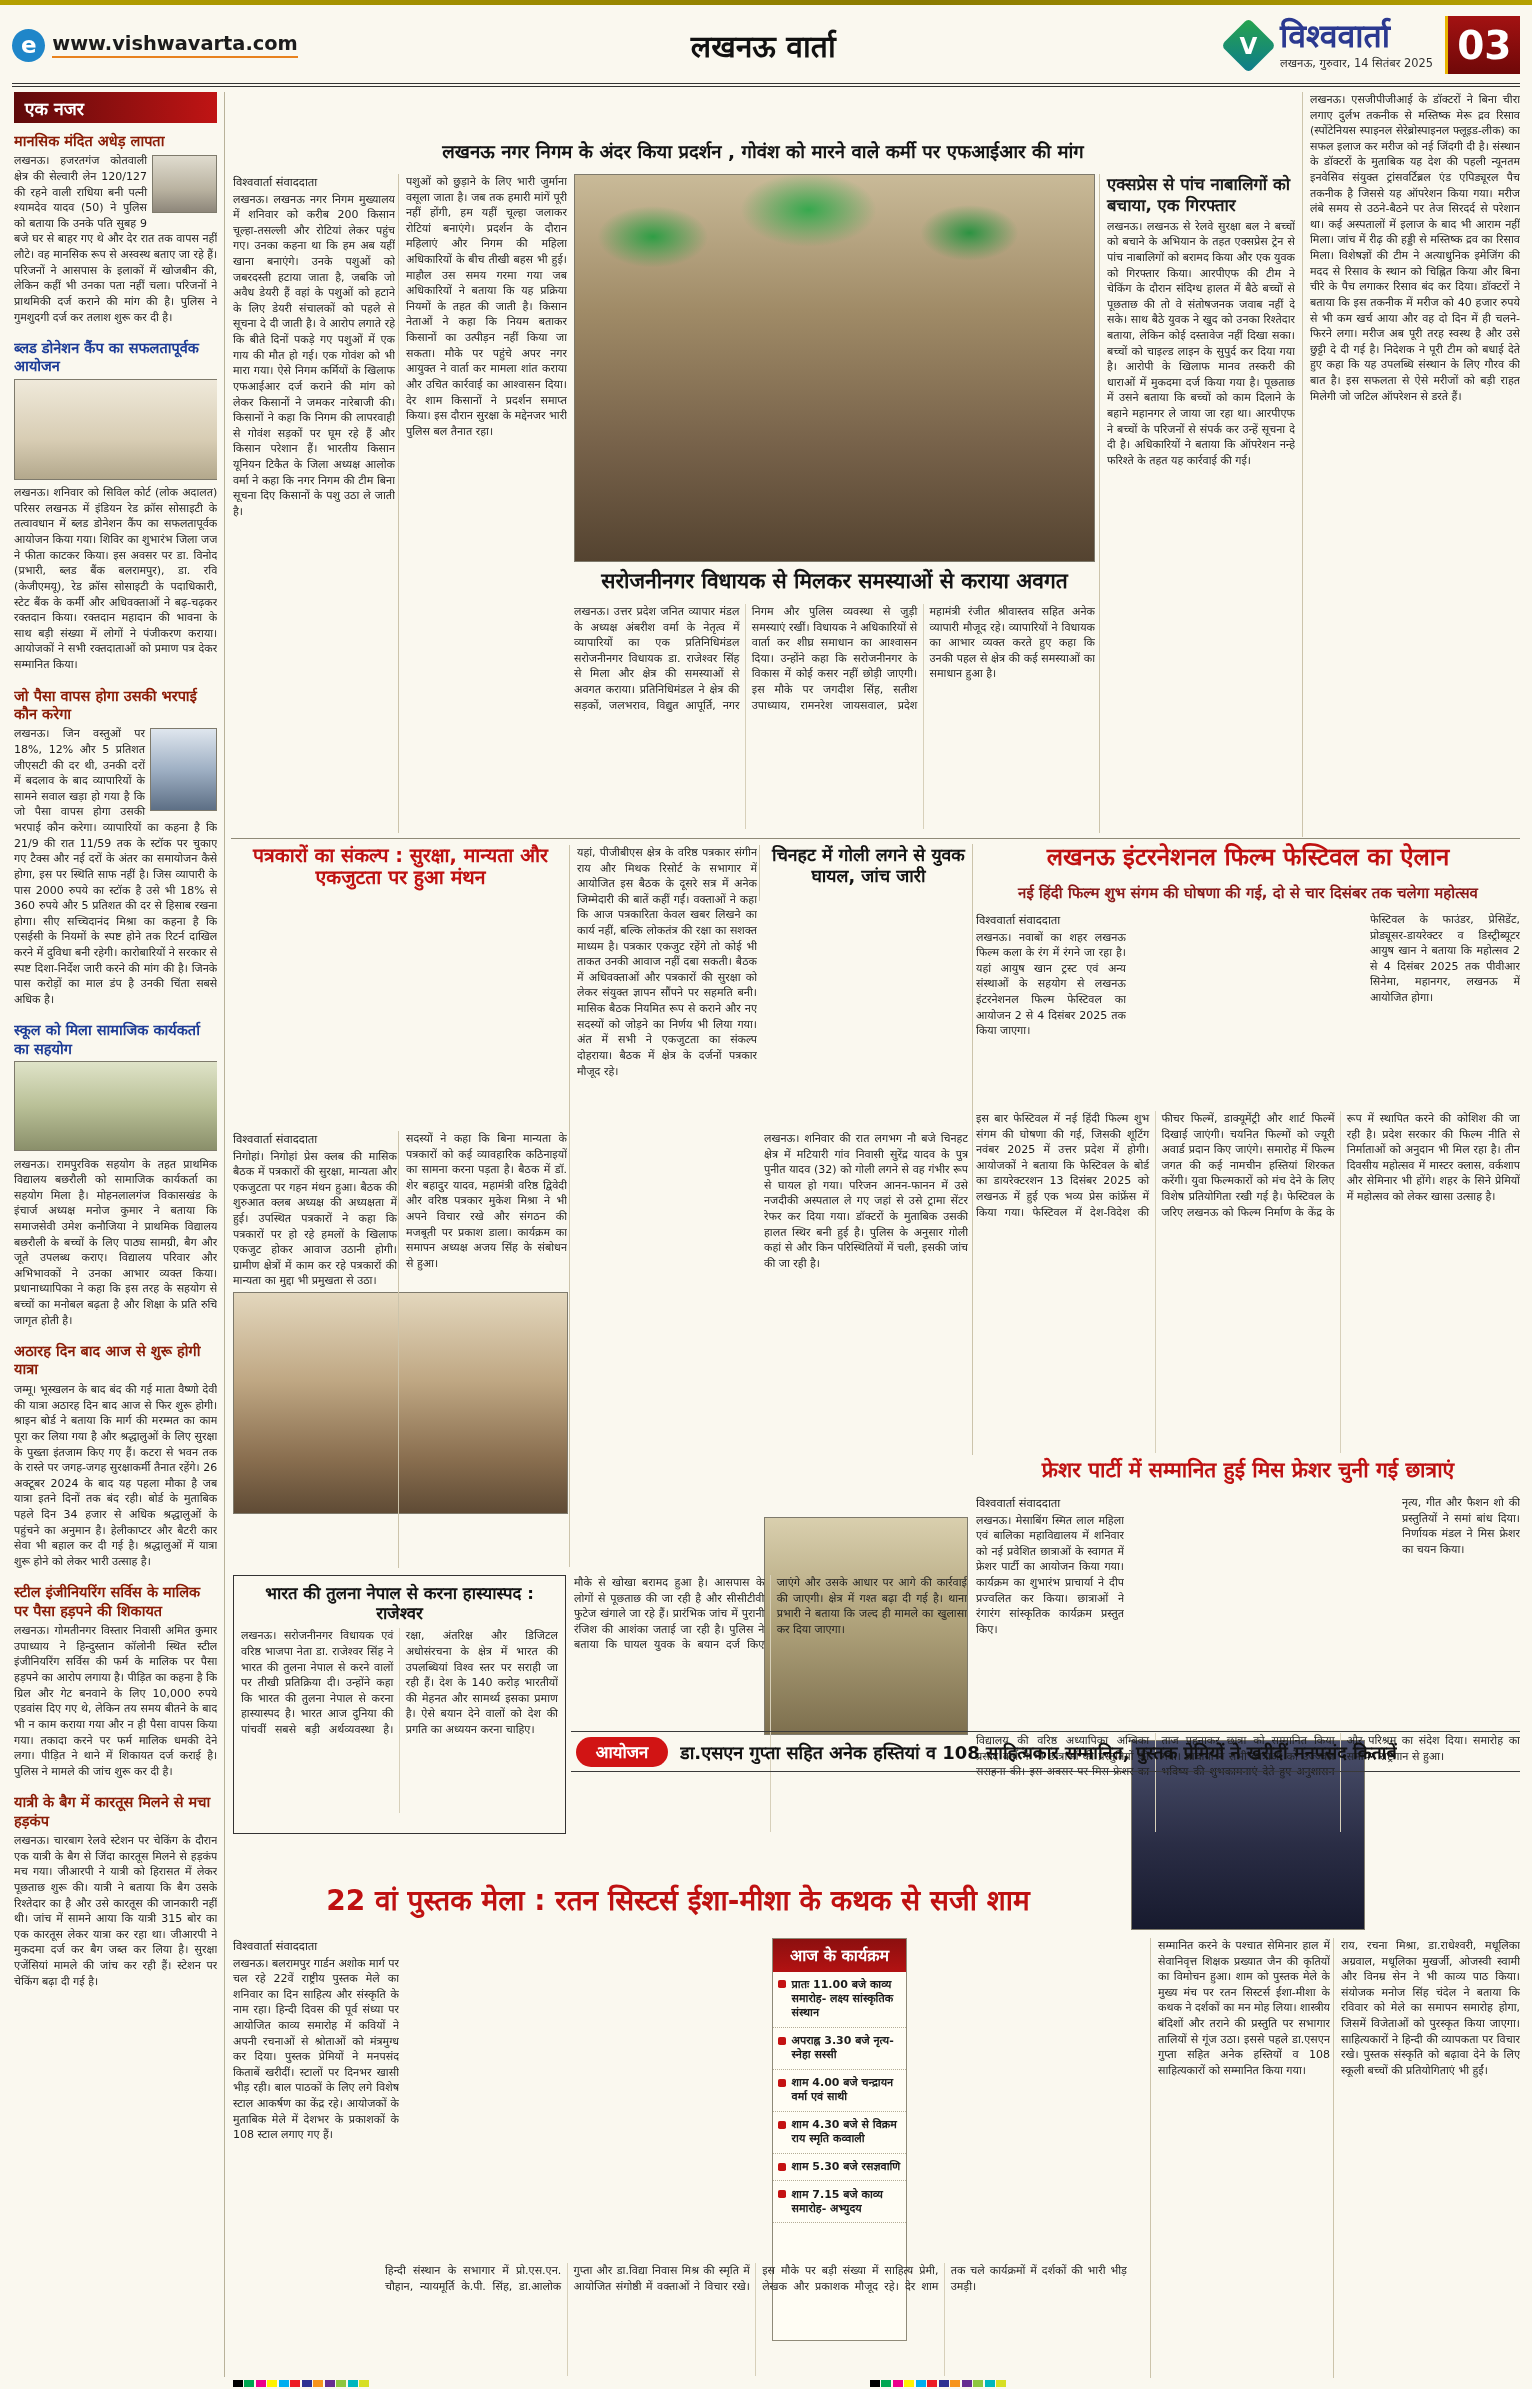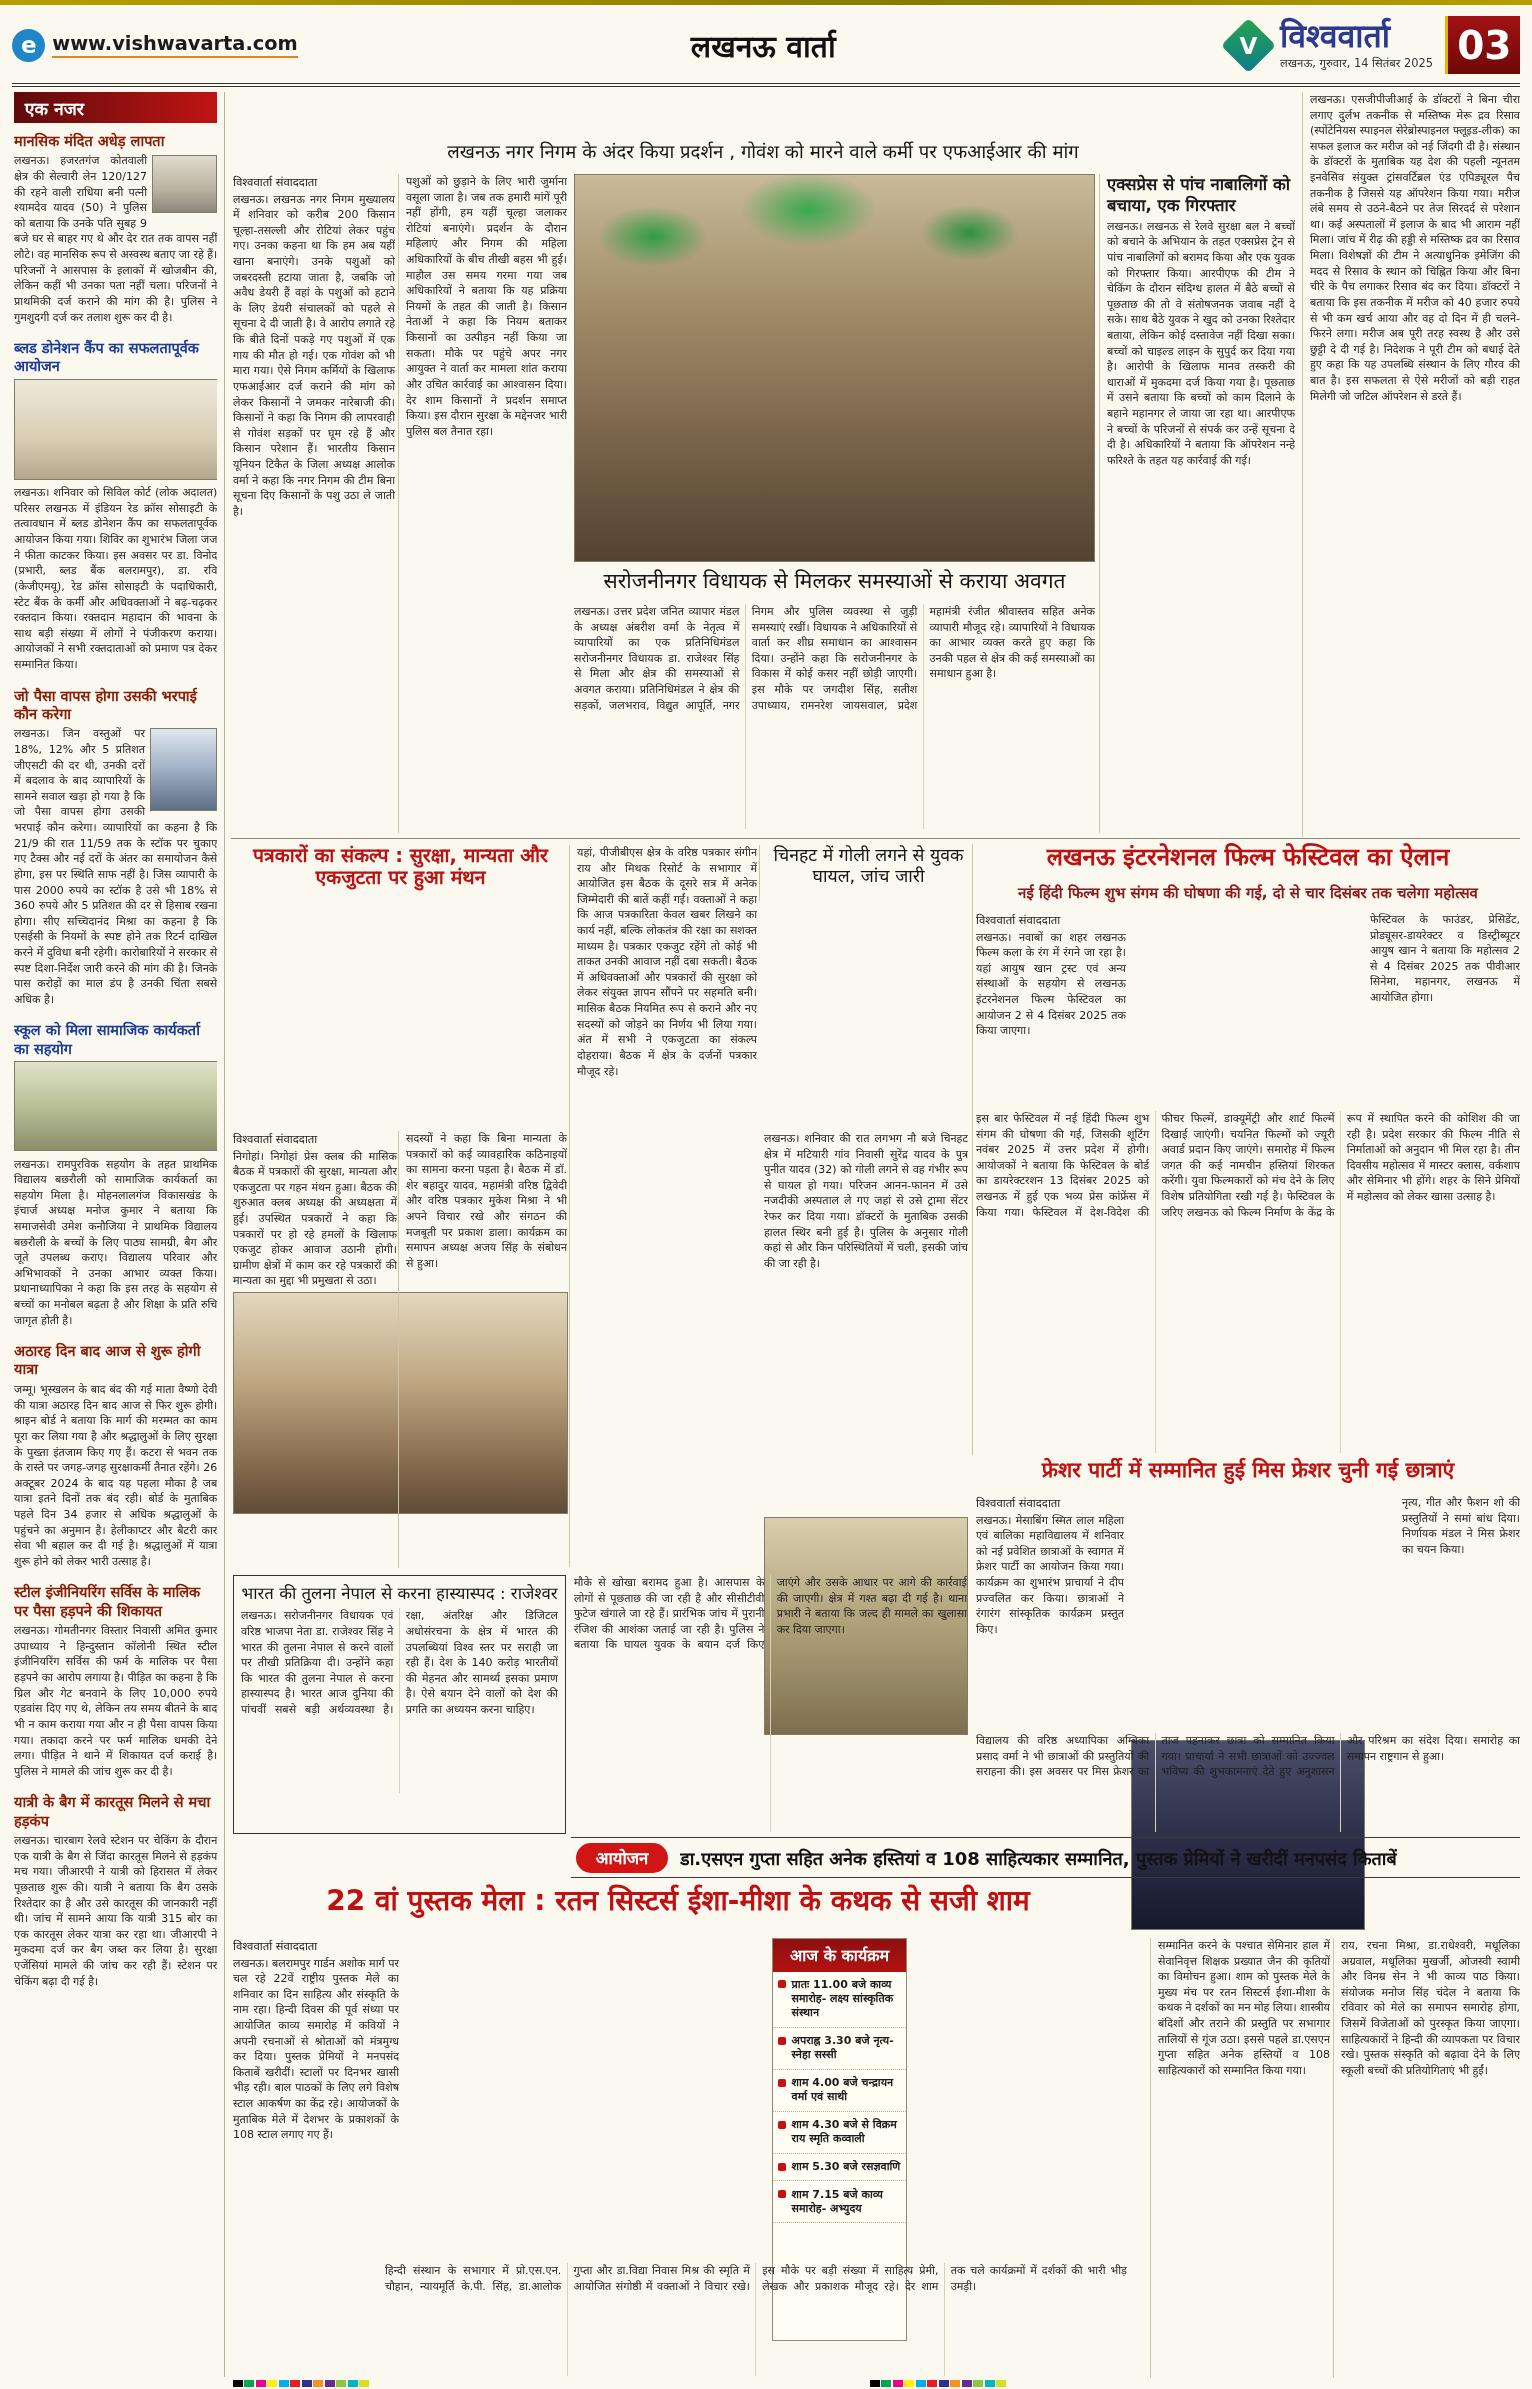--- a/index.html
+++ b/index.html
@@ -3,21 +3,21 @@
 <meta charset="utf-8">
 <style>
   html,body{margin:0;padding:0;background:#d8d5c8;}
   #page{position:relative;width:1532px;height:2389px;margin:0 auto;background:#faf8ef;
         font-family:"DejaVu Sans",sans-serif;color:#1c1c1c;overflow:hidden;}
   .abs{position:absolute;box-sizing:border-box;}
   .body-txt{font-size:11px;line-height:1.42;text-align:justify;color:#1d1d1d;overflow:hidden;}
   .byline{font-weight:normal;font-size:11.4px;margin-bottom:2.6px;}
   .photo{border:0.9px solid #7e7a6c;position:relative;overflow:hidden;}
   .hl-red{color:#bf1111;font-weight:bold;text-align:center;line-height:1.15;}
-  .hl-blk{color:#141414;font-weight:normal;text-align:center;line-height:1.2;}
+  .hl-blk{color:#141414;font-weight:bold;text-align:center;line-height:1.2;}
   .rule-l{border-left:0.9px solid #ccc4ab;padding-left:7px;}
   
   #hdr{display:flex;align-items:center;justify-content:space-between;}
   .e-logo{display:inline-flex;width:33px;height:33px;border-radius:50%;background:#1f86c9;color:#fff;
           font-weight:bold;font-size:23px;align-items:center;justify-content:center;margin-right:7px;}
   .site{font-weight:bold;font-size:19.4px;border-bottom:2.6px solid #e8821e;padding-bottom:1.8px;}
   .h-left{display:flex;align-items:center;}
   .h-center{font-size:30px;font-weight:bold;color:#111;}
   .h-right{display:flex;align-items:center;gap:12.3px;}
   .v-logo{width:39px;height:39px;transform:rotate(45deg);background:linear-gradient(135deg,#27a44c,#0d7b8d);
@@ -202,21 +202,21 @@
   <div class="abs body-txt" style="left:1402px;top:1495px;width:118px;height:233px">नृत्य, गीत और फैशन शो की प्रस्तुतियों ने समां बांध दिया। निर्णायक मंडल ने मिस फ्रेशर का चयन किया।</div>
   <div class="abs body-txt cols3" style="left:976px;top:1733px;width:544px;height:99px">विद्यालय की वरिष्ठ अध्यापिका अम्बिका प्रसाद वर्मा ने भी छात्राओं की प्रस्तुतियों की सराहना की। इस अवसर पर मिस फ्रेशर का ताज पहनाकर छात्रा को सम्मानित किया गया। प्राचार्या ने सभी छात्राओं को उज्ज्वल भविष्य की शुभकामनाएं देते हुए अनुशासन और परिश्रम का संदेश दिया। समारोह का समापन राष्ट्रगान से हुआ।</div>
 
   <div class="abs" style="left:233px;top:1575px;width:333px;height:259px;border:1.8px solid #333;padding:7px;overflow:hidden">
     <div class="hl-blk" style="font-size:16.7px;margin-bottom:5.3px">भारत की तुलना नेपाल से करना हास्यास्पद : राजेश्वर</div>
     <div class="body-txt cols2" style="height:185px">लखनऊ। सरोजनीनगर विधायक एवं वरिष्ठ भाजपा नेता डा. राजेश्वर सिंह ने भारत की तुलना नेपाल से करने वालों पर तीखी प्रतिक्रिया दी। उन्होंने कहा कि भारत की तुलना नेपाल से करना हास्यास्पद है। भारत आज दुनिया की पांचवीं सबसे बड़ी अर्थव्यवस्था है। रक्षा, अंतरिक्ष और डिजिटल अधोसंरचना के क्षेत्र में भारत की उपलब्धियां विश्व स्तर पर सराही जा रही हैं। देश के 140 करोड़ भारतीयों की मेहनत और सामर्थ्य इसका प्रमाण है। ऐसे बयान देने वालों को देश की प्रगति का अध्ययन करना चाहिए।</div>
   </div>
 
   <div class="abs body-txt cols2" style="left:574px;top:1575px;width:393px;height:257px">मौके से खोखा बरामद हुआ है। आसपास के लोगों से पूछताछ की जा रही है और सीसीटीवी फुटेज खंगाले जा रहे हैं। प्रारंभिक जांच में पुरानी रंजिश की आशंका जताई जा रही है। पुलिस ने बताया कि घायल युवक के बयान दर्ज किए जाएंगे और उसके आधार पर आगे की कार्रवाई की जाएगी। क्षेत्र में गश्त बढ़ा दी गई है। थाना प्रभारी ने बताया कि जल्द ही मामले का खुलासा कर दिया जाएगा।</div>
 
-  <div id="ayojan" class="abs" style="left:571px;top:1837px;width:949px;height:41px">
+  <div id="ayojan" class="abs" style="left:571px;top:1731px;width:949px;height:41px">
     <span class="ay-badge">आयोजन</span>
     <span class="ay-text">डा.एसएन गुप्ता सहित अनेक हस्तियां व 108 साहित्यकार सम्मानित, पुस्तक प्रेमियों ने खरीदीं मनपसंद किताबें</span>
   </div>
 
   <div class="abs hl-red" style="left:233px;top:1885px;width:890px;height:46px;font-size:28px">22 वां पुस्तक मेला : रतन सिस्टर्स ईशा-मीशा के कथक से सजी शाम</div>
 
   <div class="abs" style="left:233px;top:1938px;width:166px;height:440px;overflow:hidden">
     <div class="byline">विश्ववार्ता संवाददाता</div>
     <div class="body-txt">लखनऊ। बलरामपुर गार्डन अशोक मार्ग पर चल रहे 22वें राष्ट्रीय पुस्तक मेले का शनिवार का दिन साहित्य और संस्कृति के नाम रहा। हिन्दी दिवस की पूर्व संध्या पर आयोजित काव्य समारोह में कवियों ने अपनी रचनाओं से श्रोताओं को मंत्रमुग्ध कर दिया। पुस्तक प्रेमियों ने मनपसंद किताबें खरीदीं। स्टालों पर दिनभर खासी भीड़ रही। बाल पाठकों के लिए लगे विशेष स्टाल आकर्षण का केंद्र रहे। आयोजकों के मुताबिक मेले में देशभर के प्रकाशकों के 108 स्टाल लगाए गए हैं।</div>
   </div>

